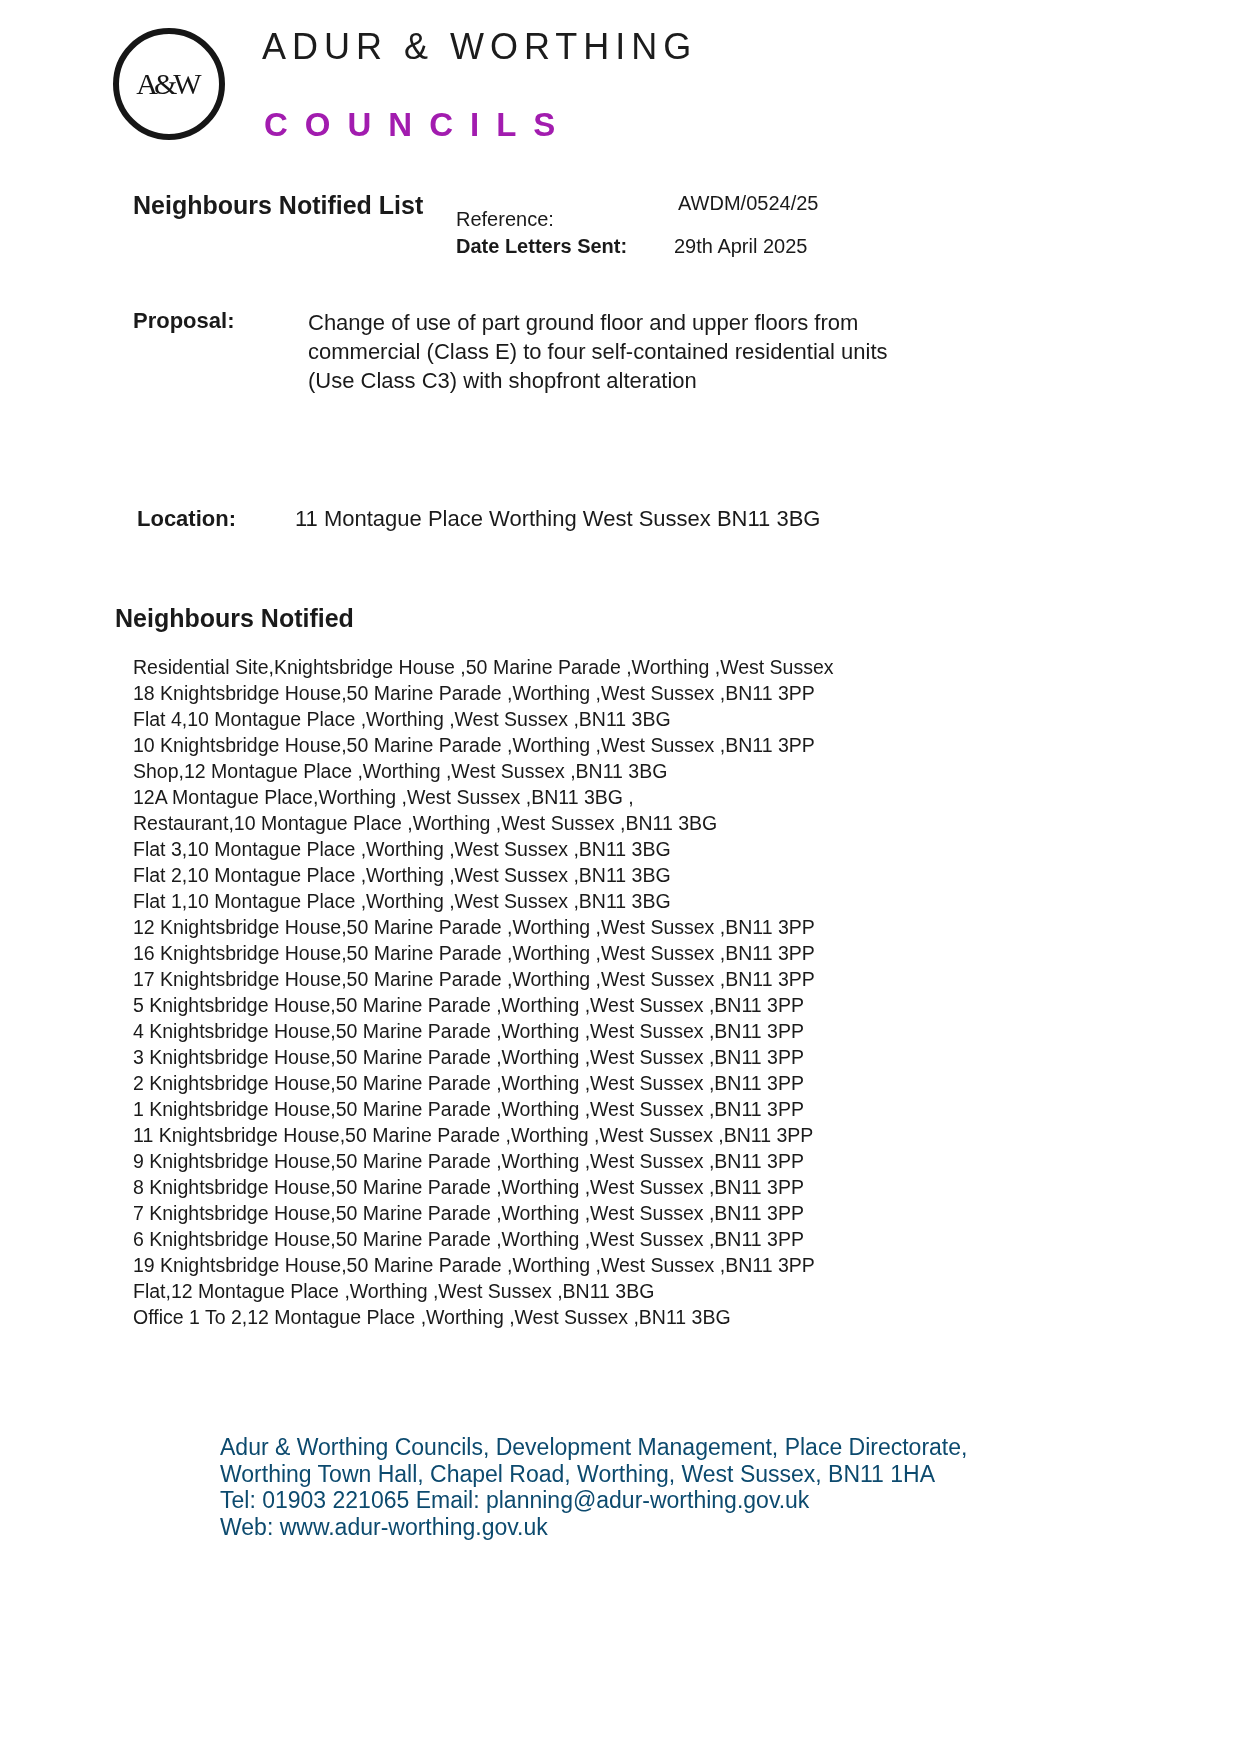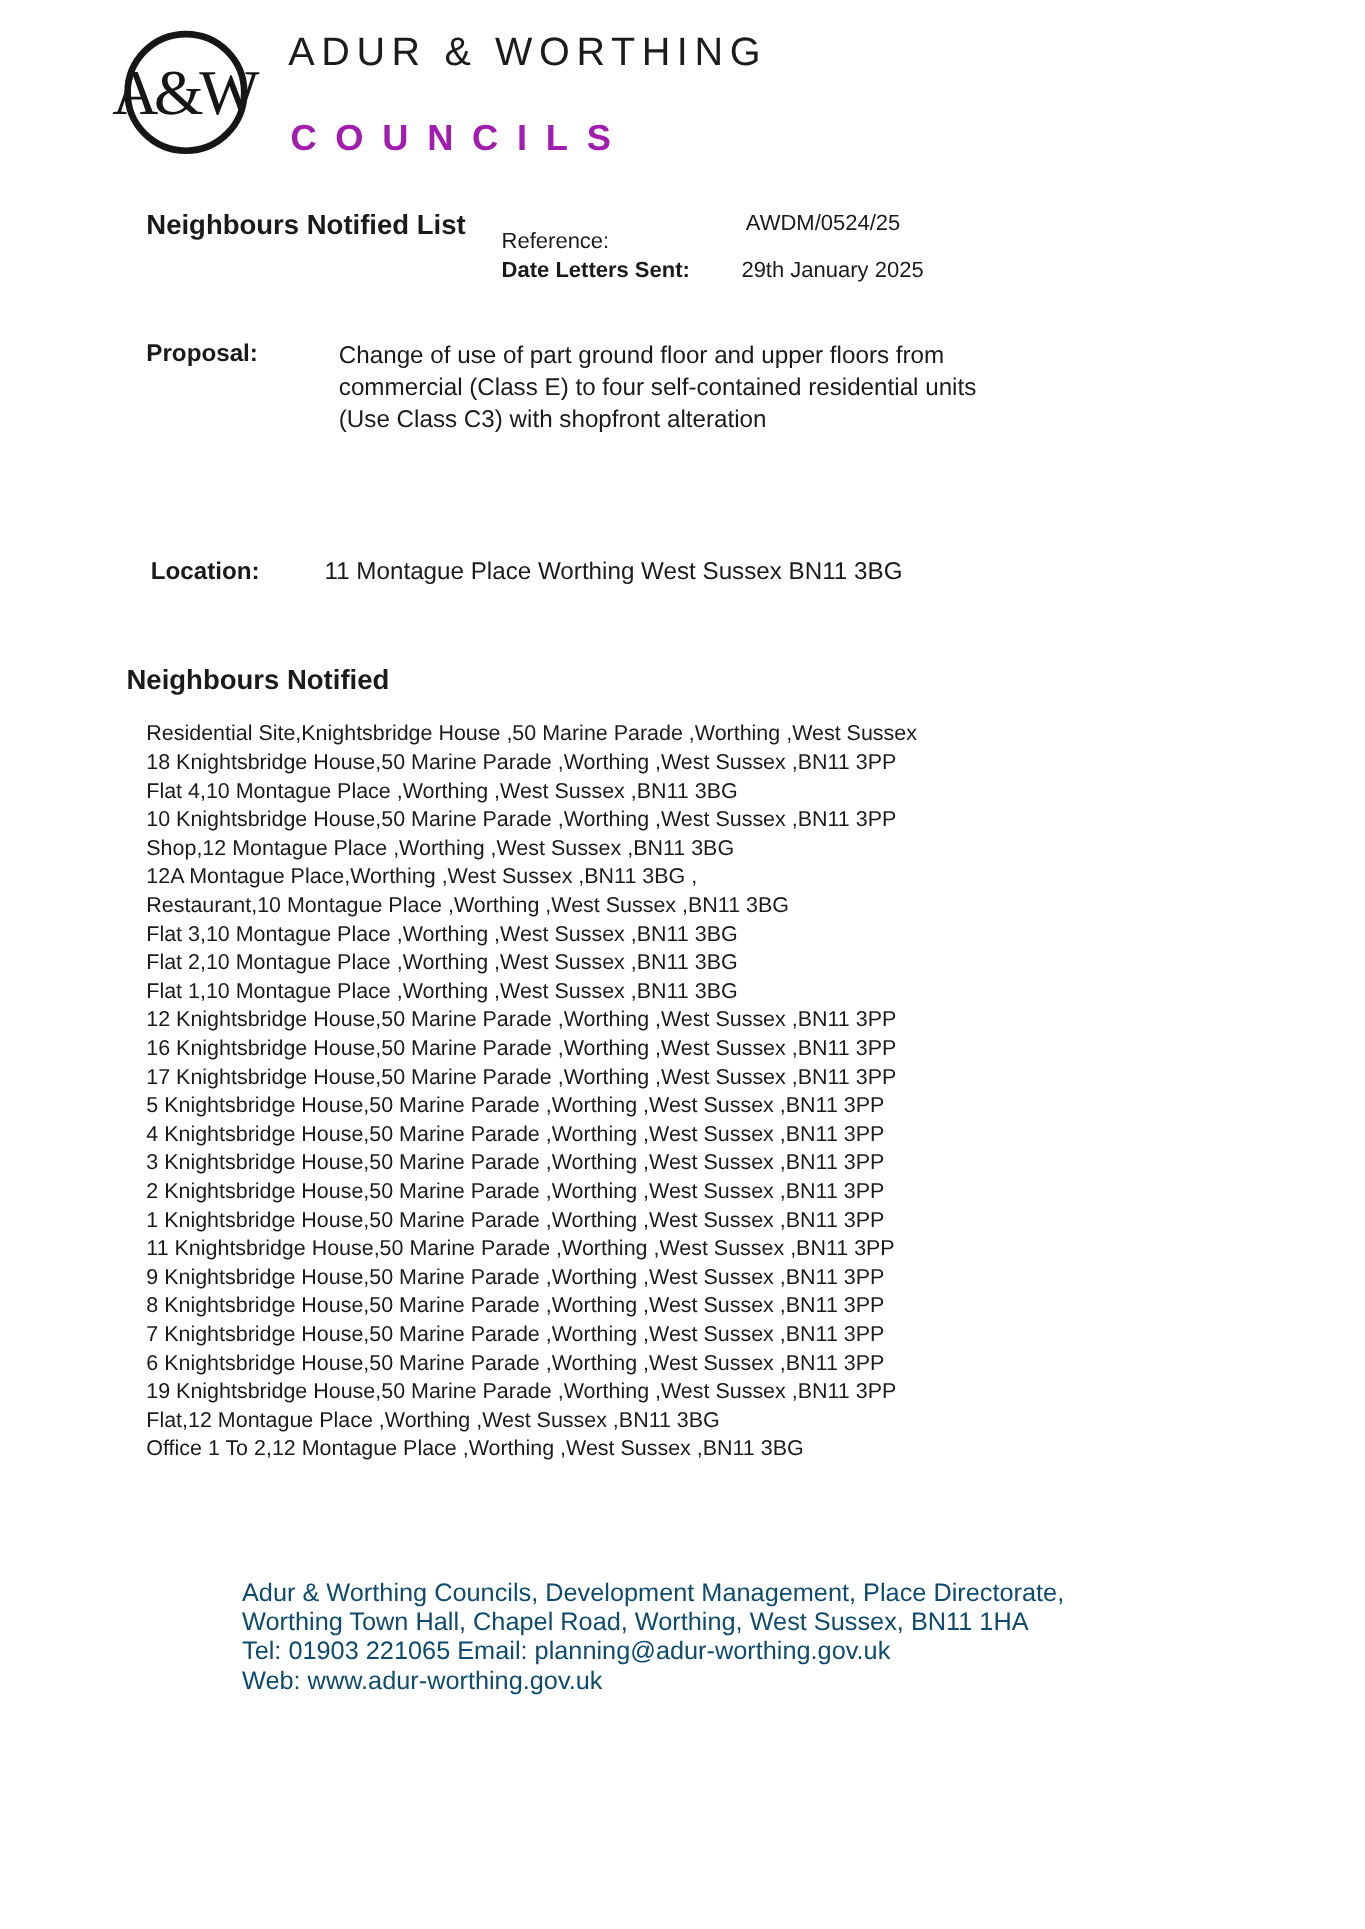--- a/index.html
+++ b/index.html
@@ -23,21 +23,21 @@
     width: 112px;
     height: 112px;
     border: 6px solid #161616;
     border-radius: 50%;
     display: flex;
     align-items: center;
     justify-content: center;
   }
   .logo-monogram {
     font-family: "Liberation Serif", serif;
-    font-size: 58px;
+    font-size: 30px;
     letter-spacing: -4px;
     color: #161616;
     padding-right: 4px;
   }
   .org-name {
     position: absolute;
     left: 262px;
     top: 26px;
     font-size: 36px;
     font-weight: 400;
@@ -159,21 +159,21 @@
   <div class="logo-circle">
     <span class="logo-monogram">A&amp;W</span>
   </div>
   <div class="org-name">ADUR &amp; WORTHING</div>
   <div class="org-subtitle">COUNCILS</div>
 
   <div class="doc-title">Neighbours Notified List</div>
   <div class="ref-label">Reference:</div>
   <div class="ref-value">AWDM/0524/25</div>
   <div class="date-label">Date Letters Sent:</div>
-  <div class="date-value">29th January 2025</div>
+  <div class="date-value">29th April 2025</div>
 
   <div class="proposal-label">Proposal:</div>
   <div class="proposal-text">Change of use of part ground floor and upper floors from commercial (Class E) to four self-contained residential units (Use Class C3) with shopfront alteration</div>
   <div class="location-label">Location:</div>
   <div class="location-value">11 Montague Place Worthing West Sussex BN11 3BG</div>
 
   <div class="neighbours-heading">Neighbours Notified</div>
   <div class="neighbours-list">
       <div class="address-line">Residential Site,Knightsbridge House ,50 Marine Parade ,Worthing ,West Sussex</div>
       <div class="address-line">18 Knightsbridge House,50 Marine Parade ,Worthing ,West Sussex ,BN11 3PP</div>

